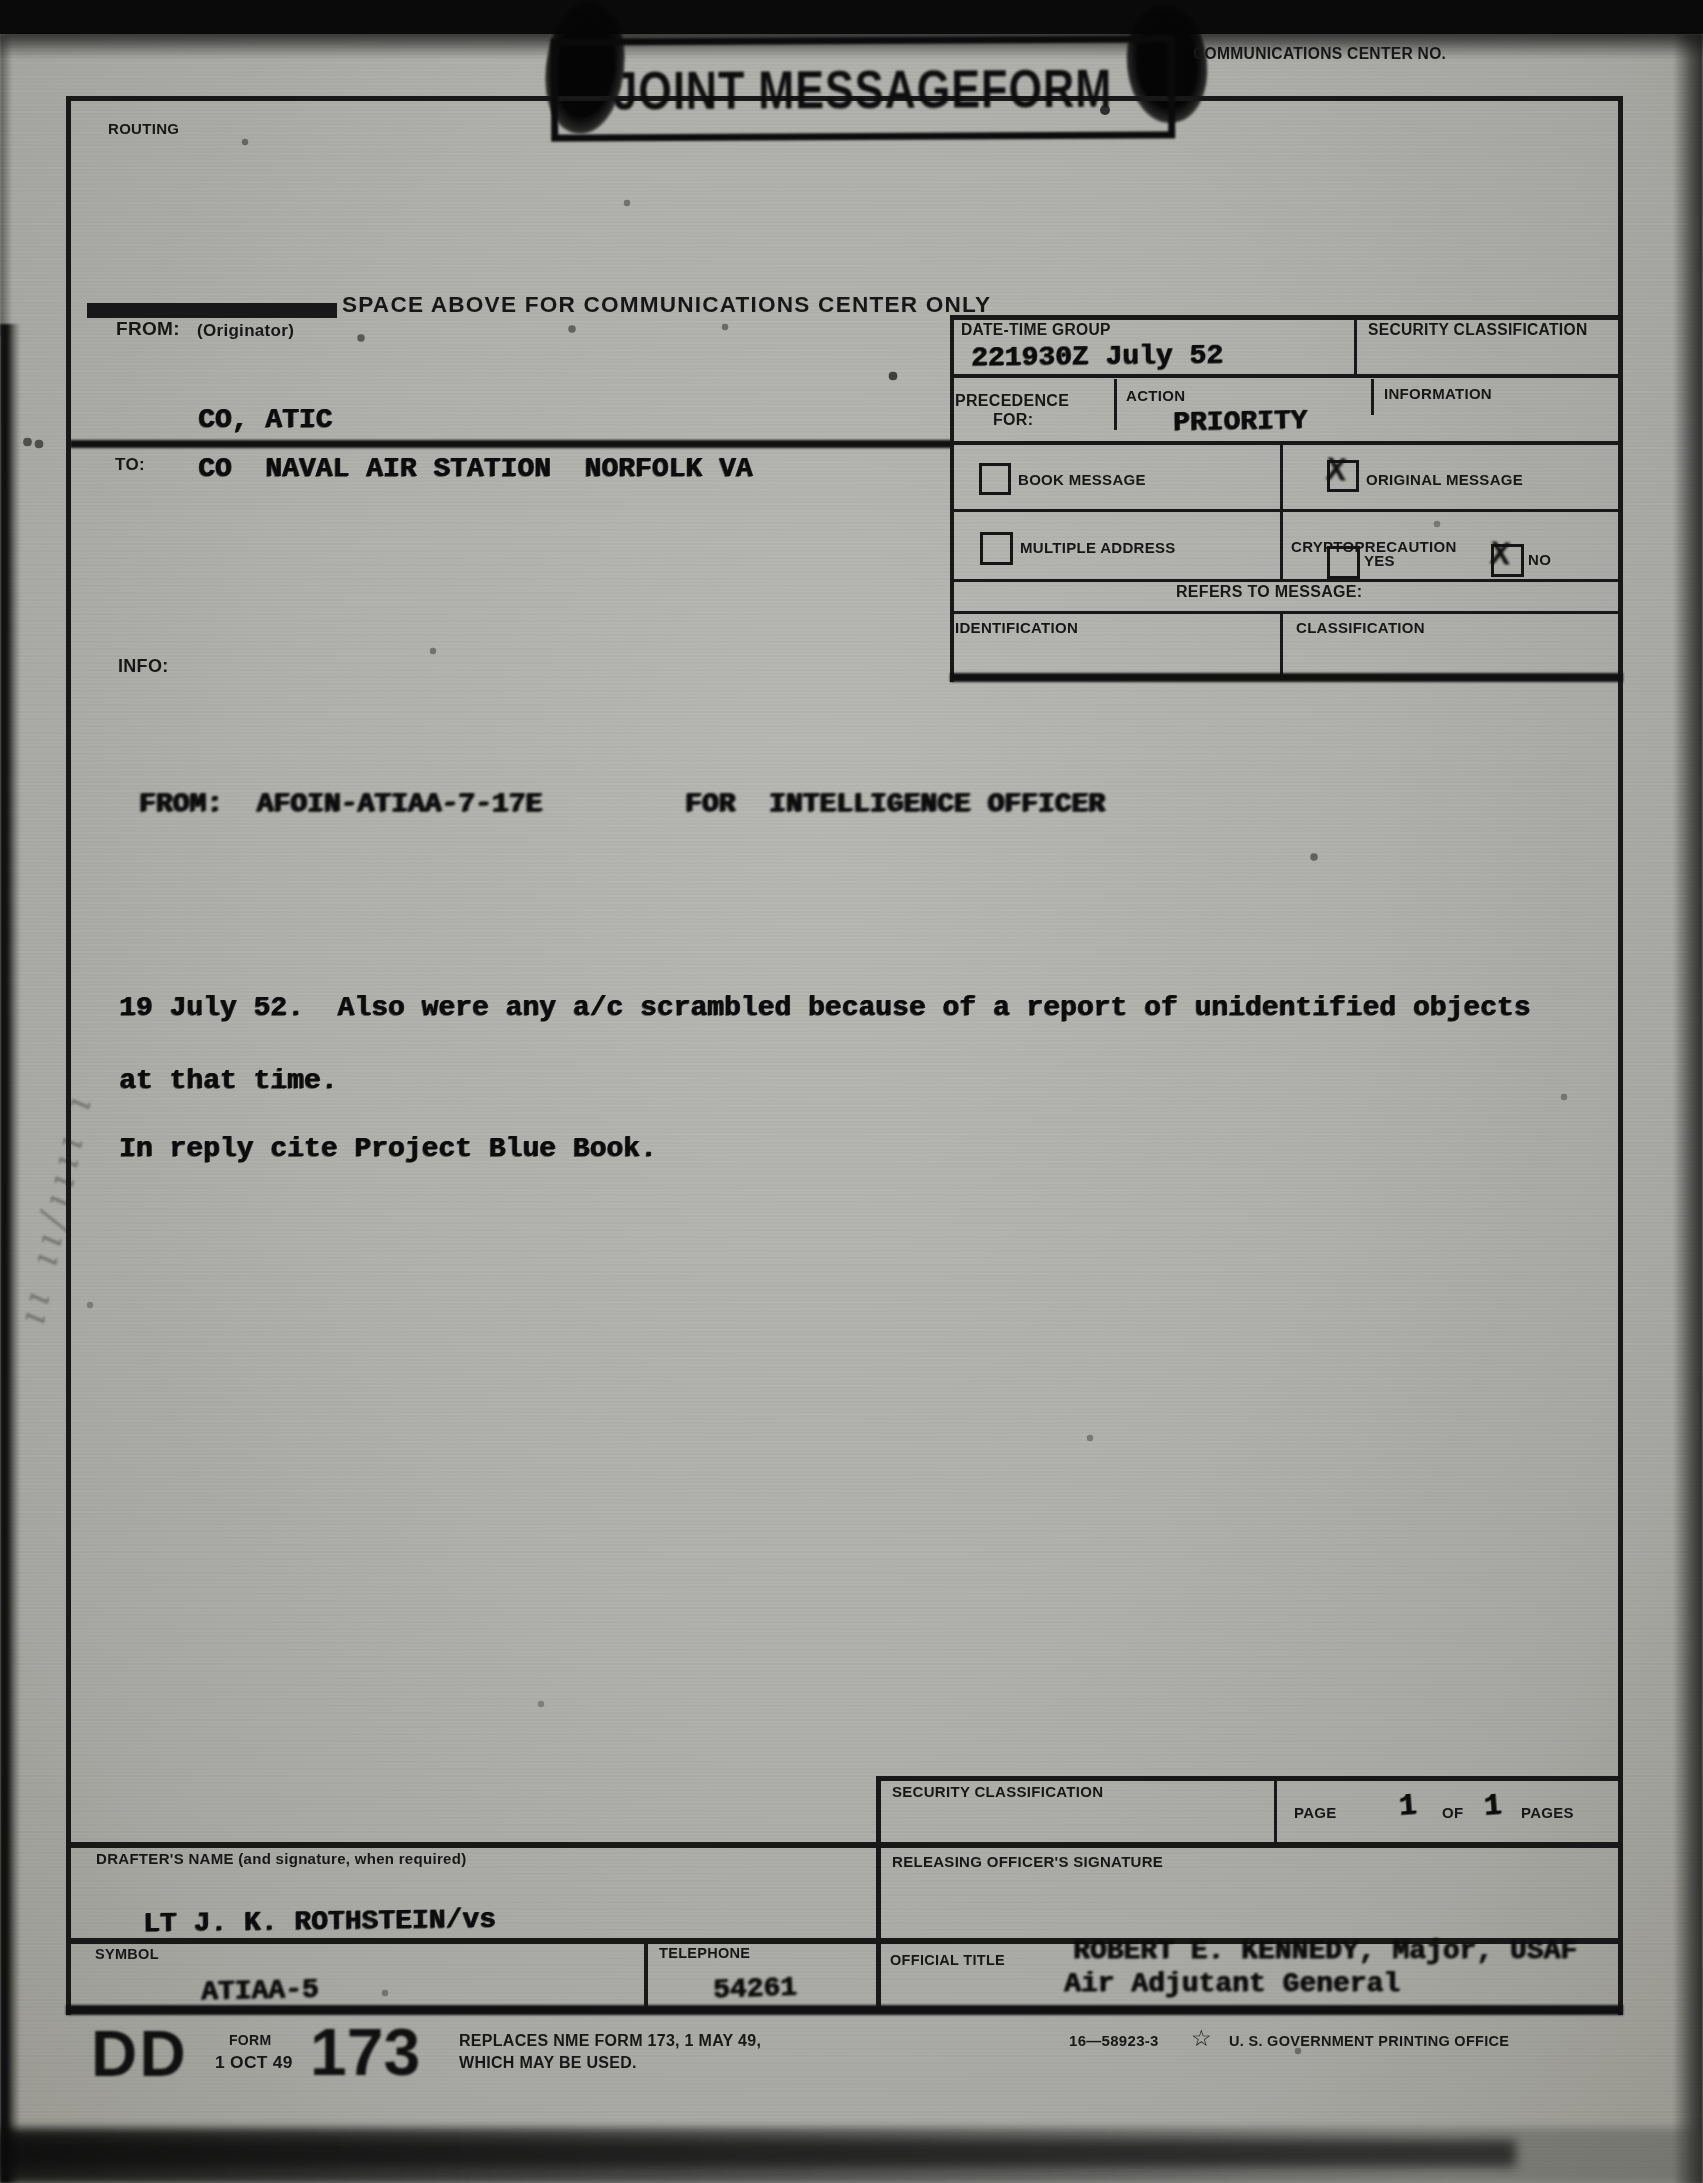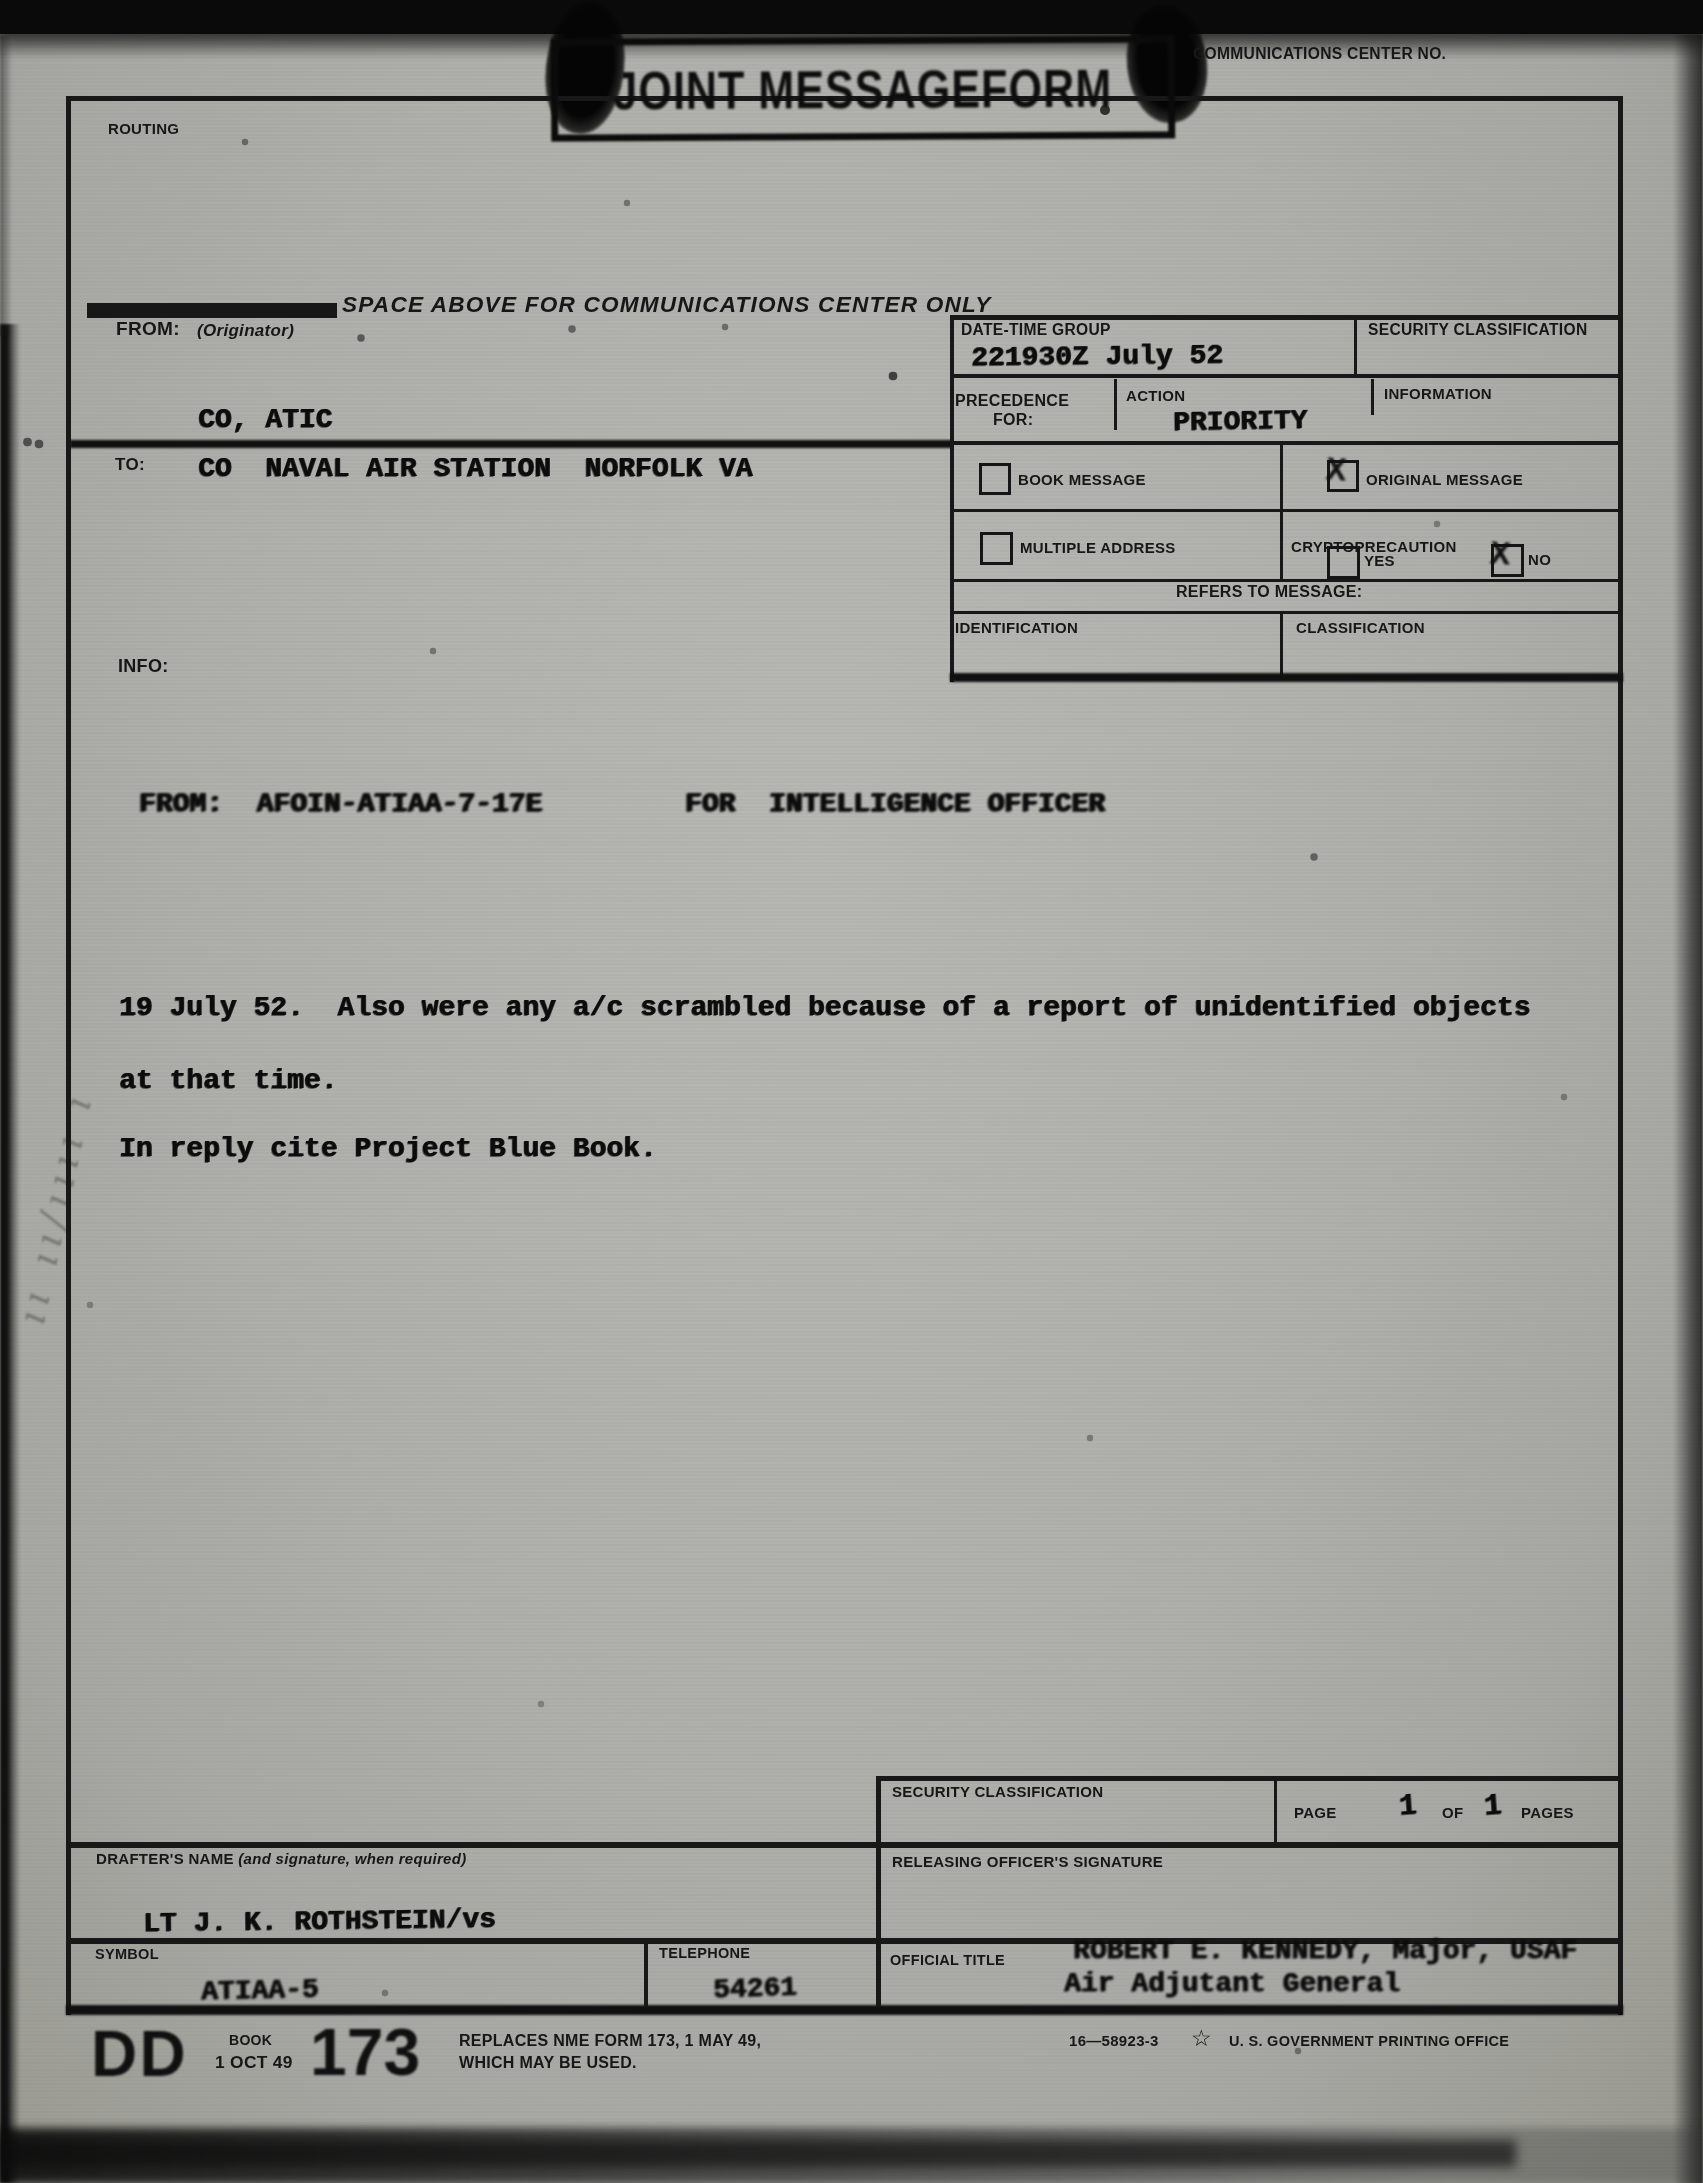--- a/index.html
+++ b/index.html
@@ -3,21 +3,21 @@
 <meta charset="utf-8">
 <style>
   html,body{margin:0;padding:0;background:#1c1c1c;}
   #page{position:relative;width:1703px;height:2183px;overflow:hidden;
     background:
       radial-gradient(ellipse at 48% 38%, #b7b7b3 0%, #b0b0ac 45%, #a6a6a2 75%, #98988f 100%);
     font-family:"Liberation Sans", sans-serif;}
   .abs{position:absolute;}
   .lbl{font-family:"Liberation Sans",sans-serif;font-weight:bold;color:#171717;
        filter:blur(0.3px);letter-spacing:0.3px;white-space:pre;line-height:1.05;}
-  .it{font-style:italic;}
+  .it{}
   .typed{font-family:"Liberation Mono",monospace;font-weight:bold;color:#0c0c0c;
        filter:blur(0.6px);white-space:pre;line-height:1.1;
        text-shadow:0.9px 0 0 rgba(12,12,12,.85), -0.6px 0.6px 0 rgba(12,12,12,.55);}
   .rline{background:#181818;filter:blur(0.6px);}
   .thickline{background:#101010;filter:blur(0.9px);}
   .cb{border:3.5px solid #151515;filter:blur(0.6px);background:transparent;}
   .mark{font-family:"Liberation Mono",monospace;font-weight:bold;color:#101010;
        filter:blur(0.8px);transform:rotate(4deg);}
   .blob{background:radial-gradient(ellipse at 50% 50%, #050505 52%, rgba(5,5,5,.8) 68%, rgba(5,5,5,0) 80%);
        filter:blur(1.2px);}
@@ -136,21 +136,21 @@
   <div class="abs lbl" style="left:95px;top:1947px;font-size:14.5px;">SYMBOL</div>
   <div class="abs typed" style="left:201px;top:1976px;font-size:28px;transform:rotate(-1.2deg);filter:blur(0.9px);">ATIAA-5</div>
   <div class="abs rline" style="left:644px;top:1939px;width:3.5px;height:68px;"></div>
   <div class="abs lbl" style="left:659px;top:1946px;font-size:14.5px;">TELEPHONE</div>
   <div class="abs typed" style="left:713px;top:1974px;font-size:28px;transform:rotate(-2deg);filter:blur(0.8px);">54261</div>
   <div class="abs lbl" style="left:890px;top:1953px;font-size:14.5px;">OFFICIAL TITLE</div>
   <div class="abs typed" style="left:1073px;top:1936px;font-size:28px;filter:blur(0.9px);">ROBERT E. KENNEDY, Major, USAF</div>
   <div class="abs typed" style="left:1064px;top:1969px;font-size:28px;filter:blur(0.8px);">Air Adjutant General</div>
 
   <div class="abs" style="left:91px;top:2022px;font-size:64px;font-weight:bold;color:#101010;filter:blur(0.8px);font-family:'Liberation Sans',sans-serif;letter-spacing:2.3px;line-height:1;">DD</div>
-  <div class="abs lbl" style="left:229px;top:2033px;font-size:14px;">BOOK</div>
+  <div class="abs lbl" style="left:229px;top:2033px;font-size:14px;">FORM</div>
   <div class="abs lbl" style="left:215px;top:2053px;font-size:17.4px;">1 OCT 49</div>
   <div class="abs" style="left:310px;top:2019px;font-size:66px;font-weight:bold;color:#101010;filter:blur(0.9px);font-family:'Liberation Sans',sans-serif;line-height:1;">173</div>
   <div class="abs lbl" style="left:459px;top:2033px;font-size:16px;">REPLACES NME FORM 173, 1 MAY 49,</div>
   <div class="abs lbl" style="left:459px;top:2055px;font-size:16px;">WHICH MAY BE USED.</div>
   <div class="abs lbl" style="left:1069px;top:2033px;font-size:15px;">16—58923-3</div>
   <div class="abs" style="left:1191px;top:2025px;font-size:23px;color:#141414;filter:blur(0.3px);">☆</div>
   <div class="abs lbl" style="left:1229px;top:2034px;font-size:14.5px;">U. S. GOVERNMENT PRINTING OFFICE</div>
 
   <div class="abs" style="left:0;top:0;width:3.5px;height:3.5px;border-radius:50%;background:transparent;
        box-shadow: 359px 336px 0 1.7px rgba(20,20,20,.55), 570px 327px 0 1.7px rgba(20,20,20,.5),

